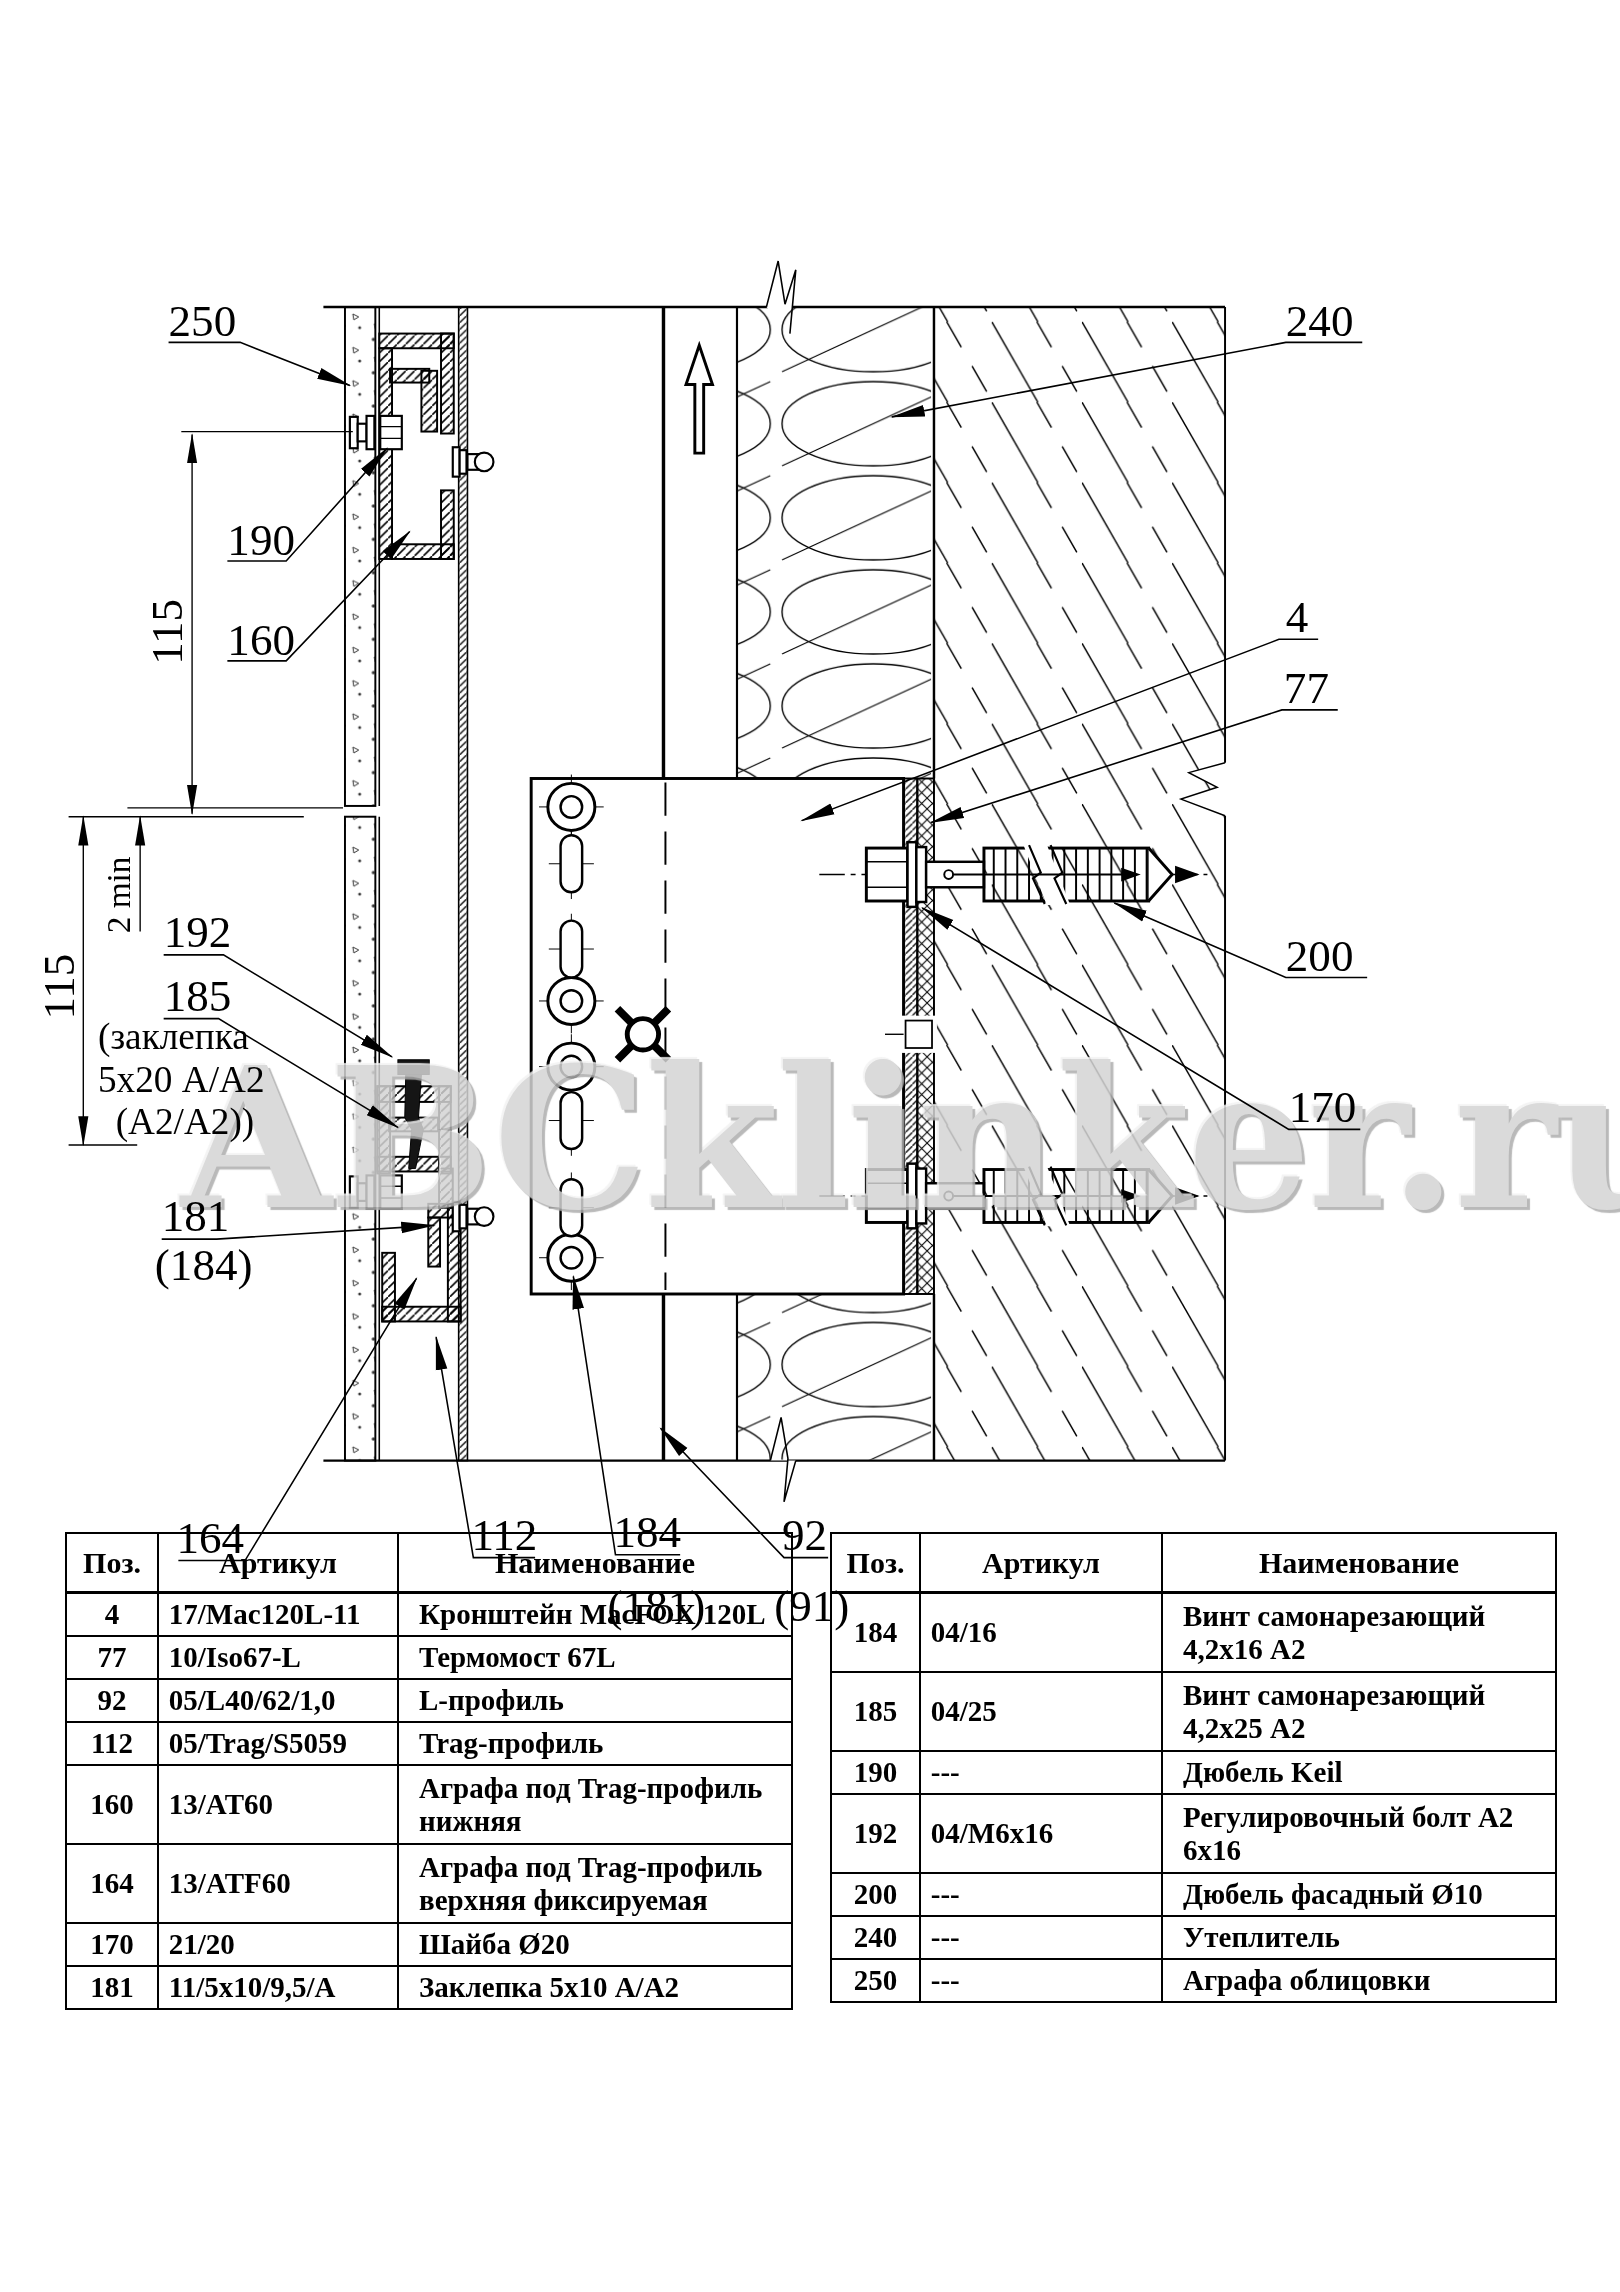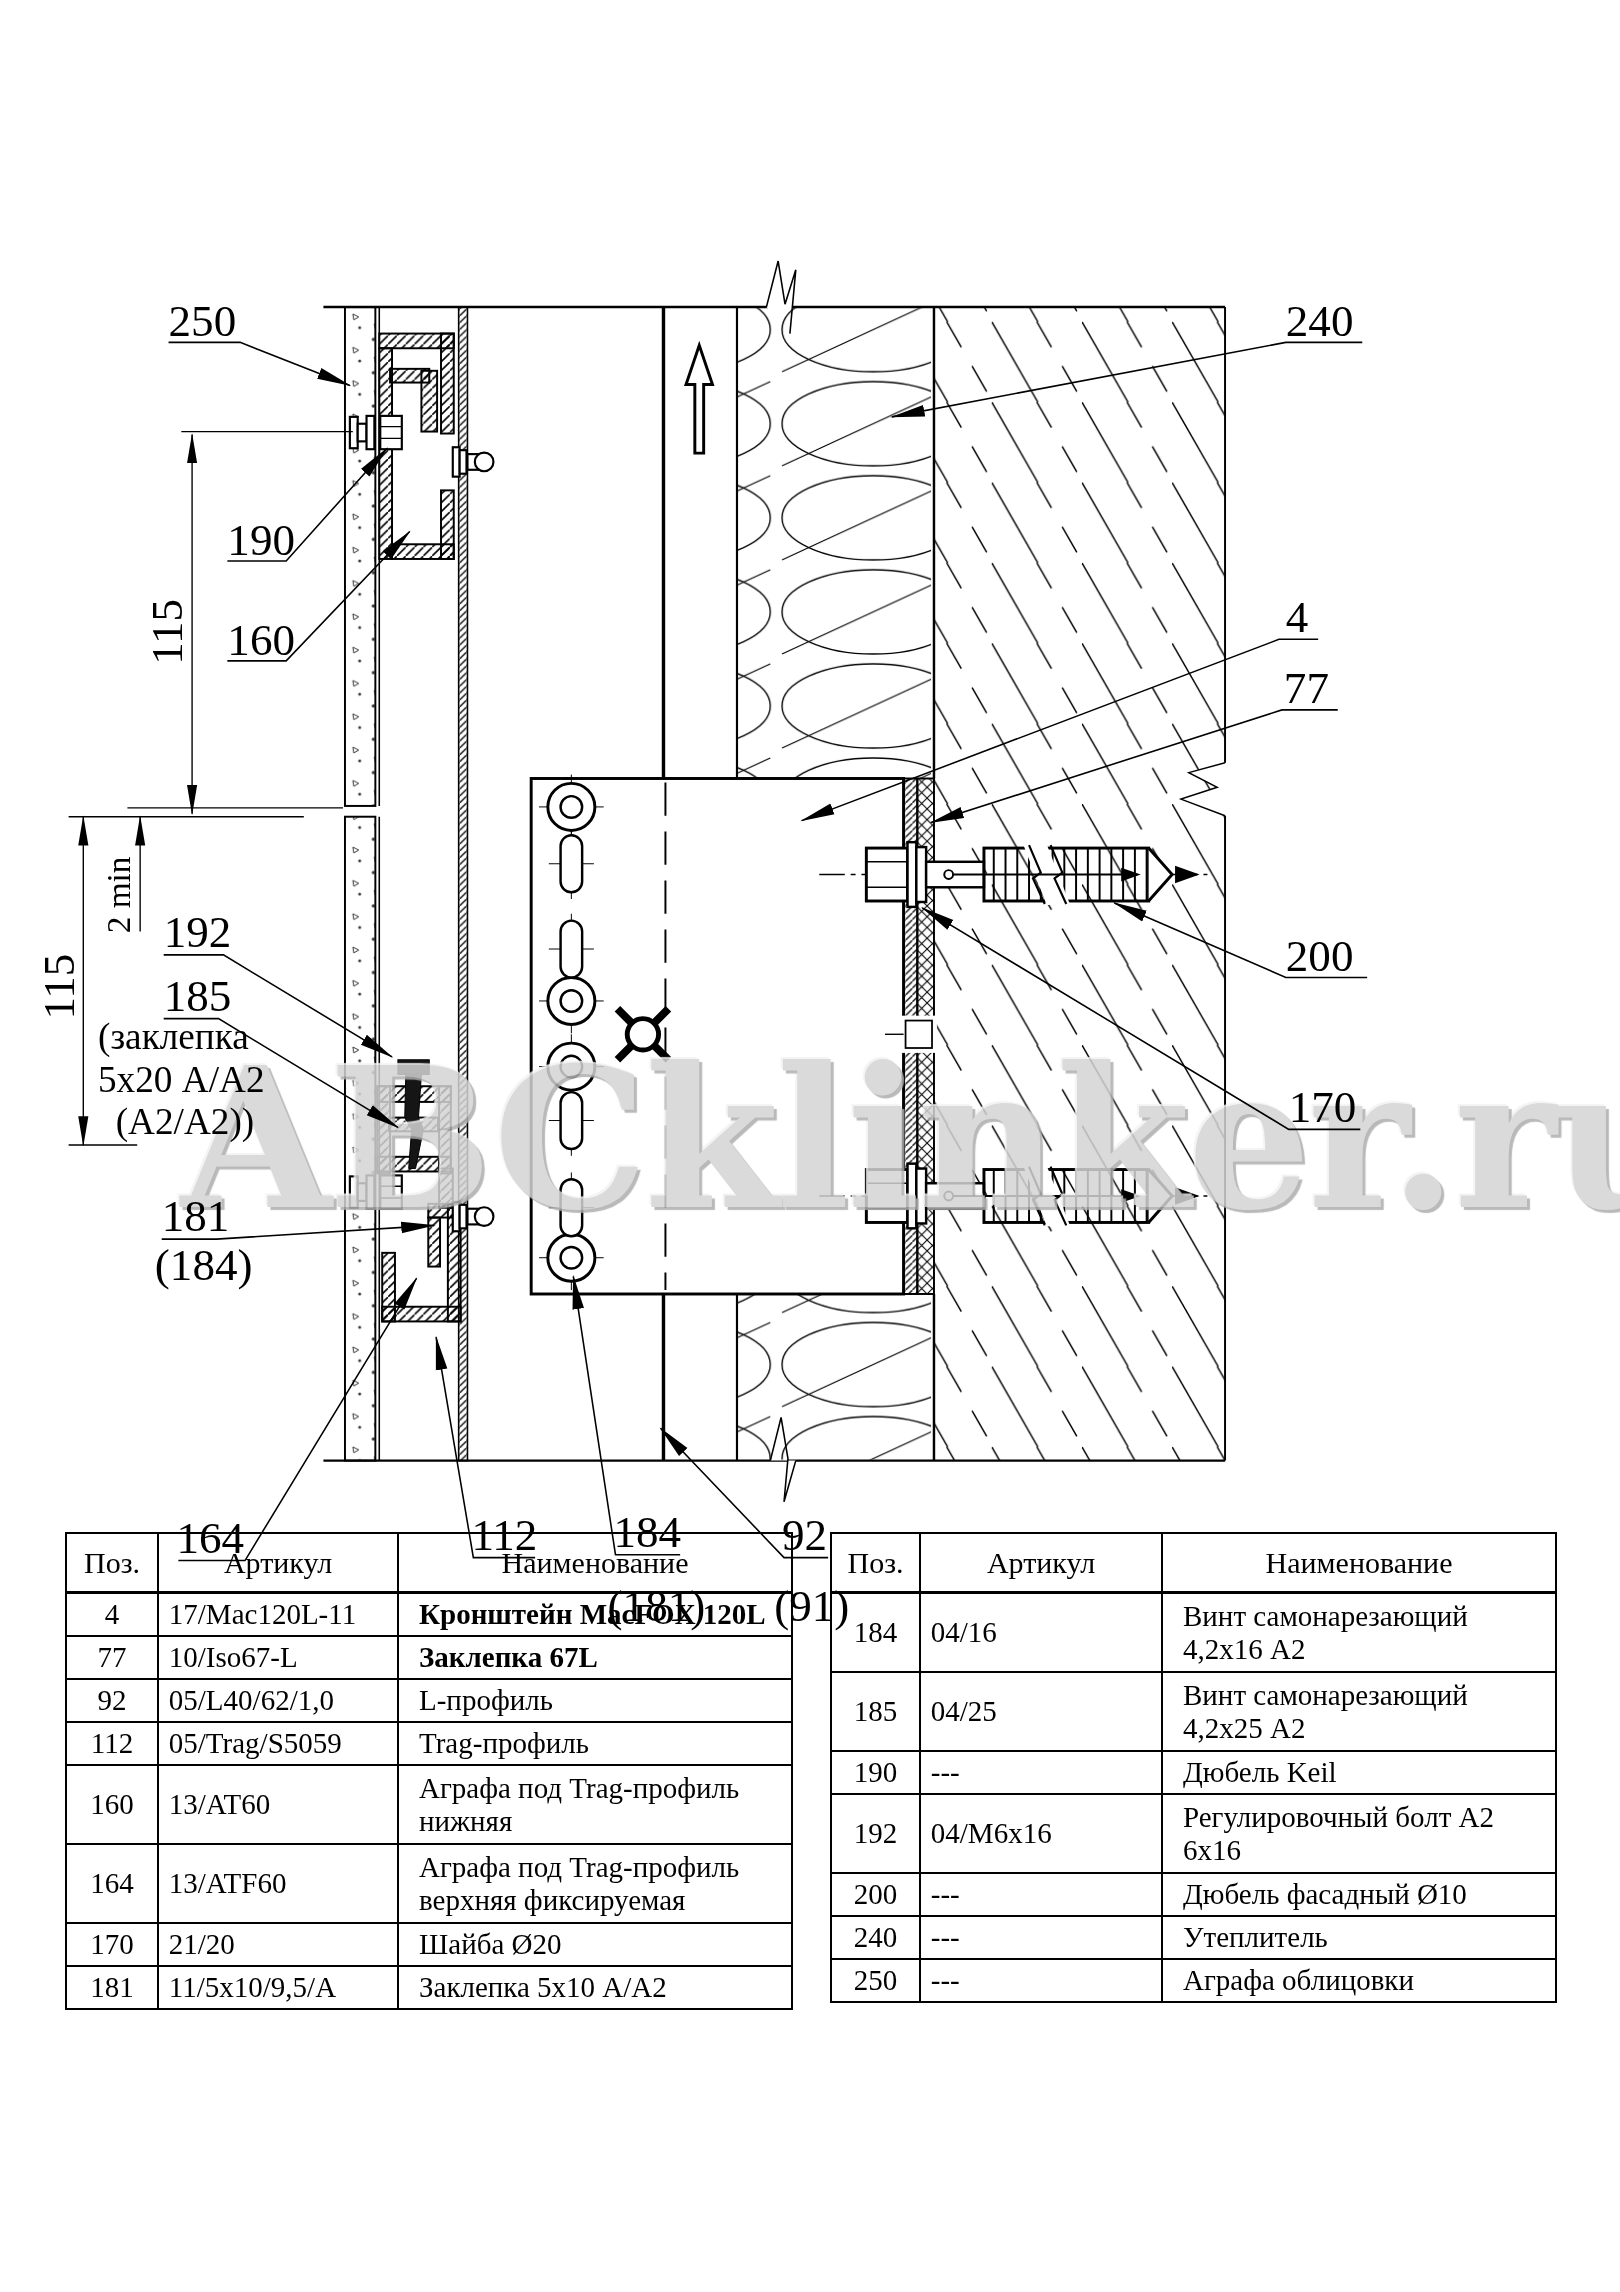--- a/index.html
+++ b/index.html
@@ -13,21 +13,21 @@
     text-shadow:2.9px 2.9px 1px #adadad,-2px -2px 1px #f2f2f2;
     z-index:5;pointer-events:none;user-select:none;
   }
   svg text{font-family:"Liberation Serif",serif;fill:#000;}
   .lbl{font-size:46px;}
   .note{font-size:38px;}
   .dimtxt{font-size:34px;}
   table{border-collapse:collapse;position:absolute;background:#fff;table-layout:fixed;z-index:3;}
   #tblL{left:65px;top:1532px;width:726px;}
   #tblR{left:830px;top:1532px;width:725px;}
-  th,td{border:2px solid #000;font-size:29px;font-weight:normal;padding:2px 5.9px;vertical-align:middle;overflow:hidden;}
+  th,td{border:2px solid #000;font-size:29px;font-weight:bold;padding:2px 5.9px;vertical-align:middle;overflow:hidden;}
   table{border:2.9px solid #000;}
   thead th{border-bottom:3.9px solid #000;text-align:center;font-size:30px;height:53px;}
   td.pos{text-align:center;}
   td.art{text-align:left;padding-left:9.8px;}
   td.nam{text-align:left;padding-left:20px;}
   tr.s td{height:37px;}
   tr.tall td{height:73px;}
   td.b{font-weight:bold;}
   #tblL col.c1{width:92px}#tblL col.c2{width:240px}#tblL col.c3{width:394px}
   #tblR col.c1{width:89px}#tblR col.c2{width:242px}#tblR col.c3{width:394px}
@@ -331,21 +331,21 @@
   </thead>
   <tbody>
     <tr class="s">
         <td class="pos">4</td>
         <td class="art">17/Mac120L-11</td>
         <td class="nam b">Кронштейн MacFOX  120L</td>
       </tr>
     <tr class="s">
         <td class="pos">77</td>
         <td class="art">10/Iso67-L</td>
-        <td class="nam b">Заклепка 67L</td>
+        <td class="nam b">Термомост 67L</td>
       </tr>
     <tr class="s">
         <td class="pos">92</td>
         <td class="art">05/L40/62/1,0</td>
         <td class="nam">L-профиль</td>
       </tr>
     <tr class="s">
         <td class="pos">112</td>
         <td class="art">05/Trag/S5059</td>
         <td class="nam">Trag-профиль</td>

